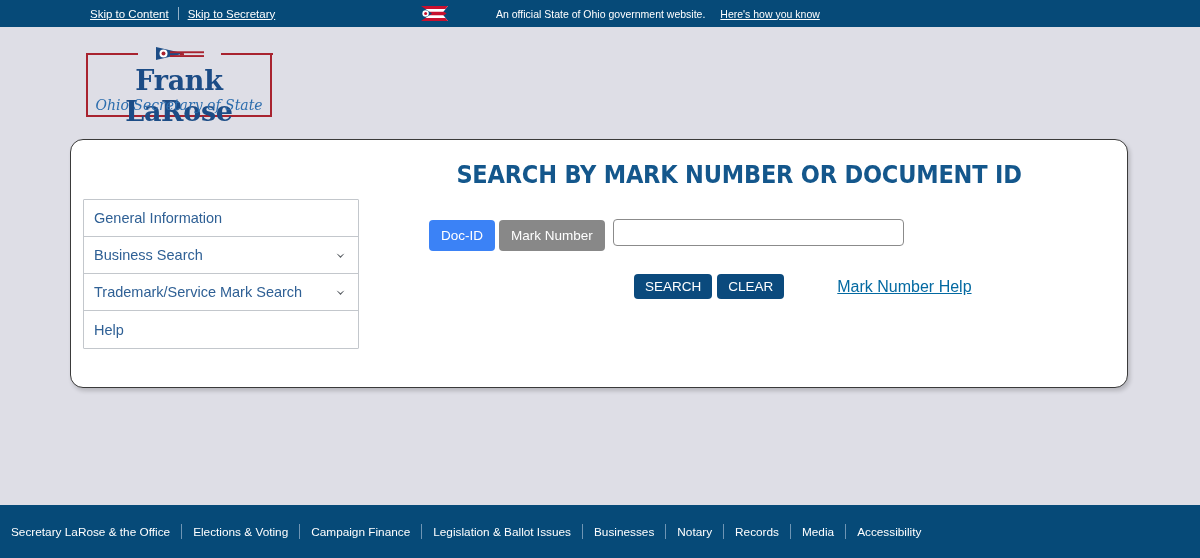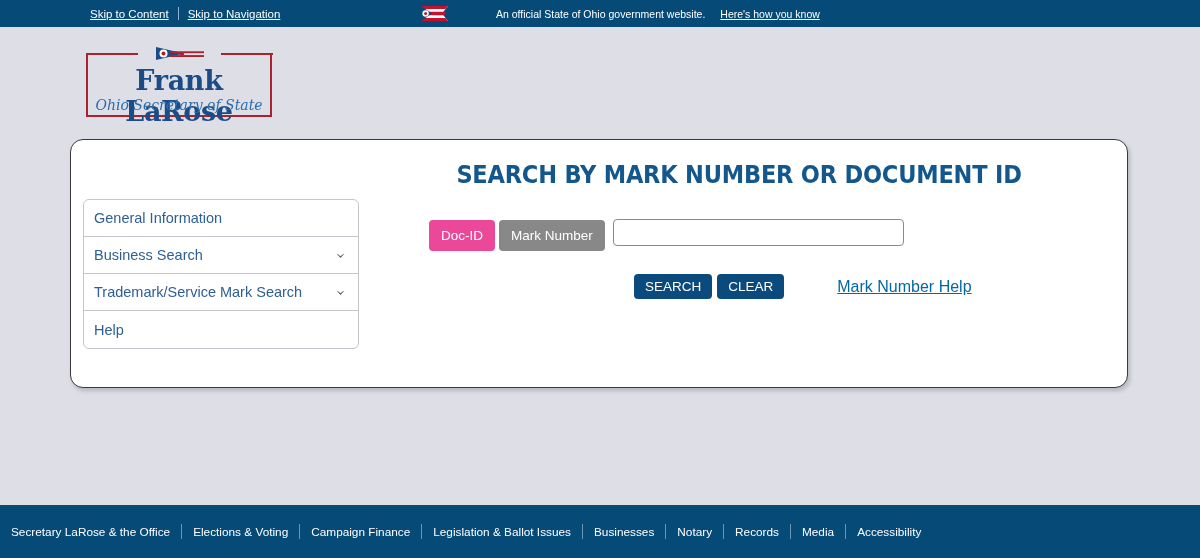--- a/index.html
+++ b/index.html
@@ -145,21 +145,21 @@
     color: #14578c;
   }
 
   
   .sidebar {
     position: absolute;
     left: 12px;
     top: 59px;
     width: 276px;
     border: 1px solid #c3c7cc;
-    border-radius: 6px;
+    border-radius: 1px;
     background: #fff;
     text-align: right;
   }
   .side-item {
     height: 37px;
     border-bottom: 1px solid #c3c7cc;
     display: flex;
     align-items: center;
     padding-left: 10px;
     position: relative;
@@ -192,21 +192,21 @@
     color: #ffffff;
     font-size: 13.5px;
     display: flex;
     align-items: center;
     justify-content: center;
     padding: 0 12px;
     cursor: pointer;
     border: none;
     font-family: "Liberation Sans", sans-serif;
   }
-  .tg-active { background: #ec4899; }
+  .tg-active { background: #3b82f6; }
   .tg-idle   { background: #888888; }
 
   .search-input {
     position: absolute;
     left: 542px;
     top: 79px;
     width: 291px;
     height: 27px;
     border: 1px solid #8b8b8b;
     border-radius: 4px;
@@ -278,21 +278,21 @@
     background: #6e95b4;
   }
 </style>
 </head>
 <body>
 
 <div class="state-bar">
   <div class="skip-links">
     <a class="skip-link">Skip to Content</a>
     <span class="skip-div"></span>
-    <a class="skip-link">Skip to Navigation</a>
+    <a class="skip-link">Skip to Secretary</a>
   </div>
 
   <div class="official-wrap">
     <span class="oh-flag">
       <svg width="30" height="19" viewBox="0 0 30 19">
         <rect x="0" y="0" width="30" height="19" fill="#064a78"></rect>
         <g transform="translate(1,2)">
           <path d="M0 0 L27 0 L21 7.5 L27 15 L0 15 Z" fill="#ffffff"></path>
           <path d="M0 0 L27 0 L24.5 3 L0 3 Z" fill="#c8102e"></path>
           <path d="M0 5.8 L23 5.8 L25.6 7.5 L23 9.2 L0 9.2 Z" fill="#c8102e"></path>

